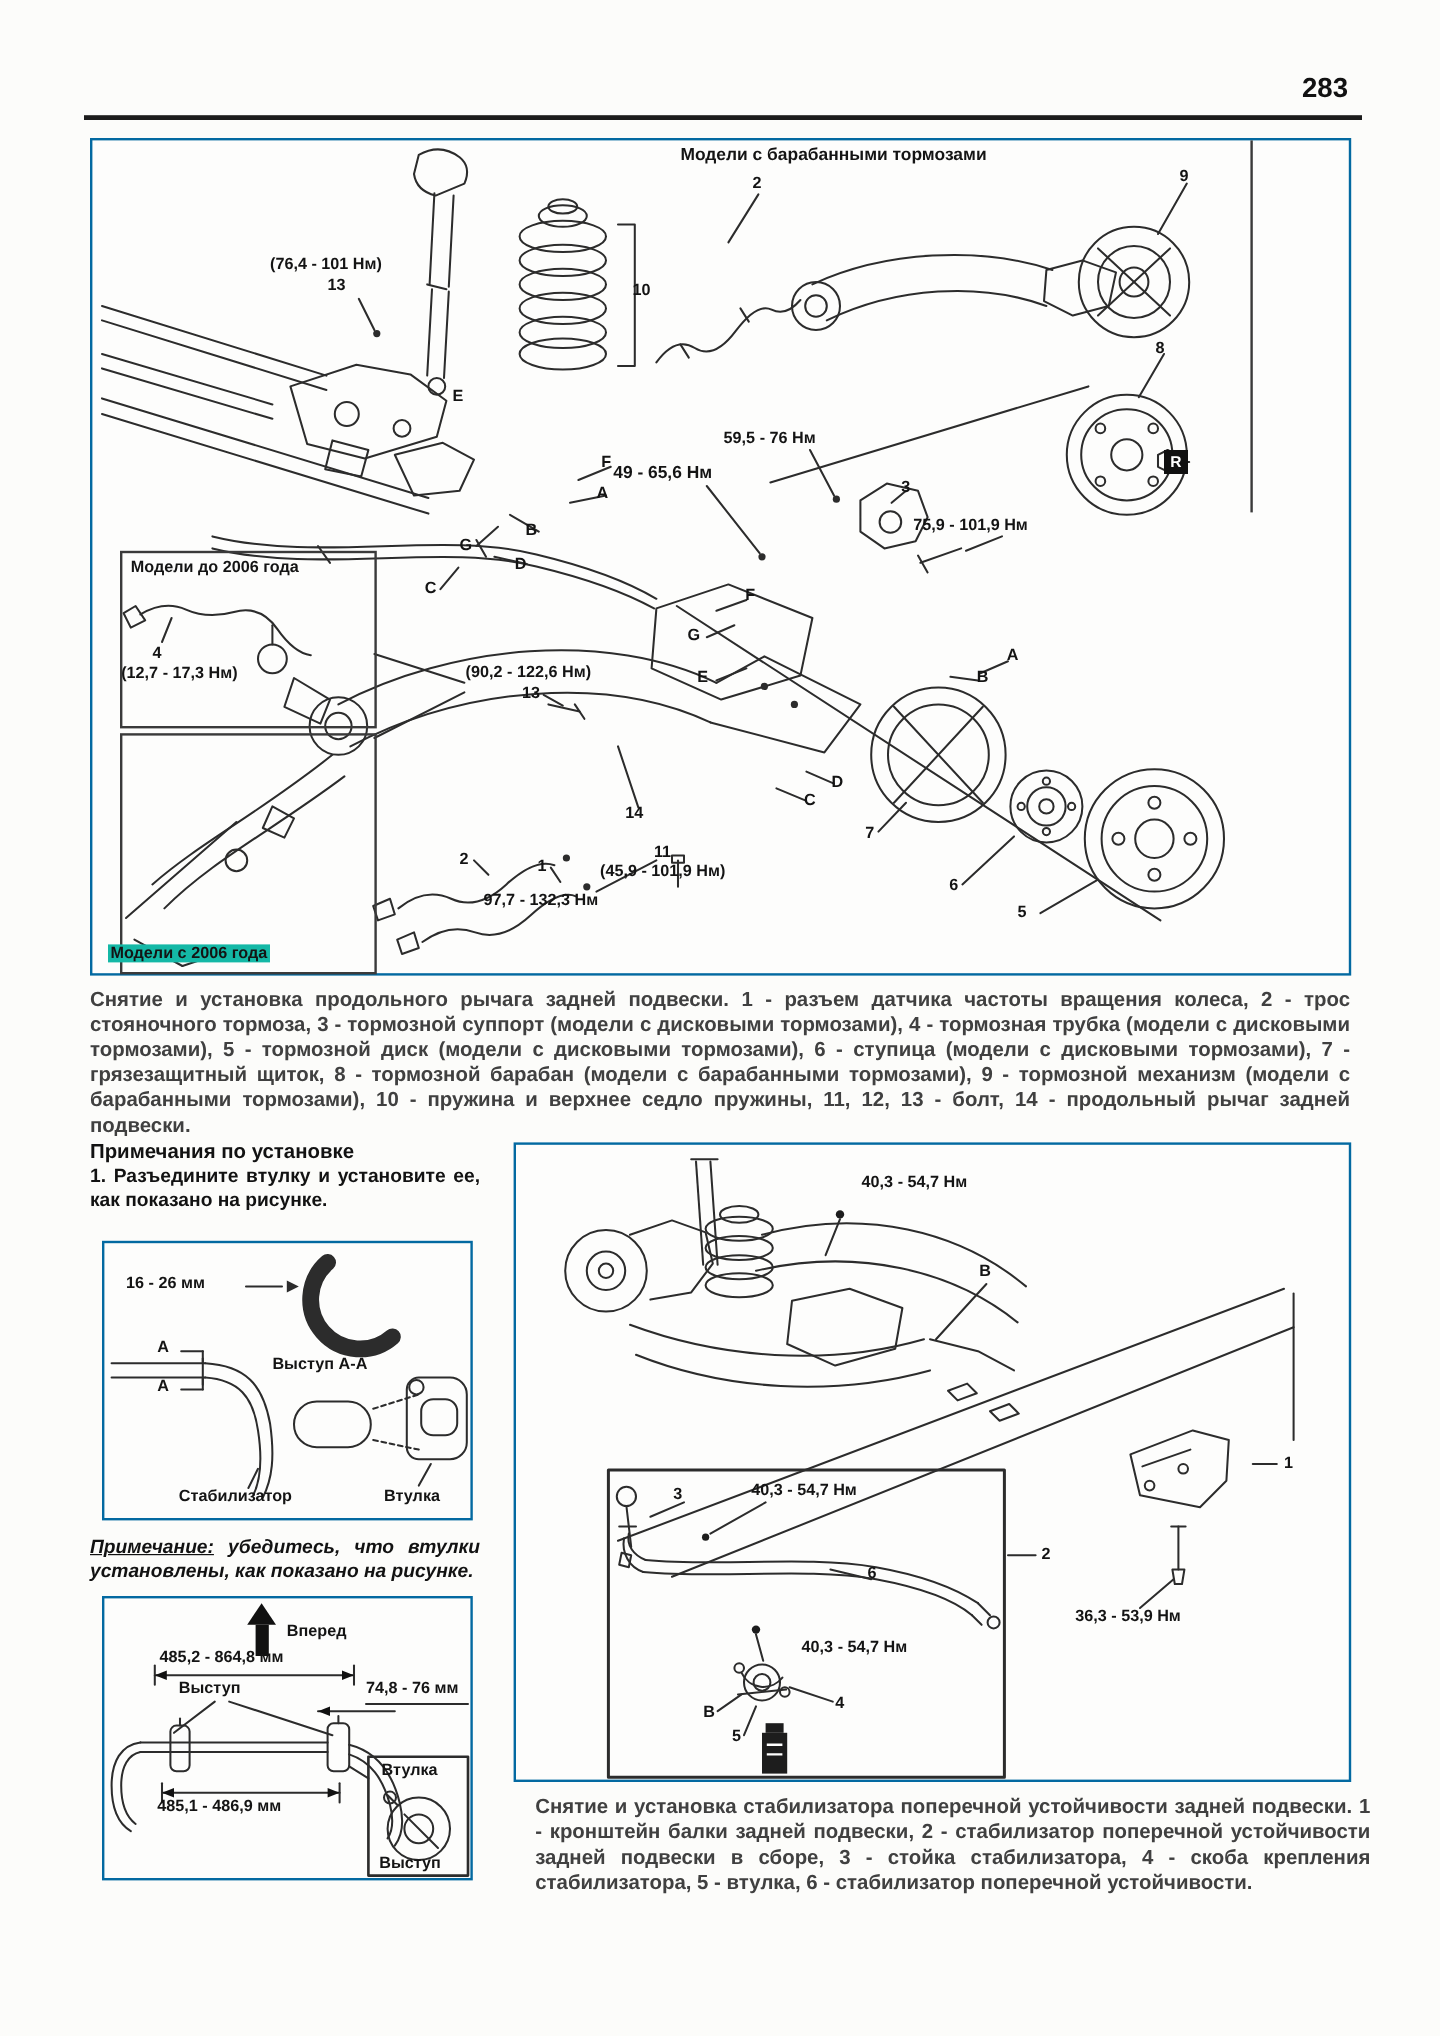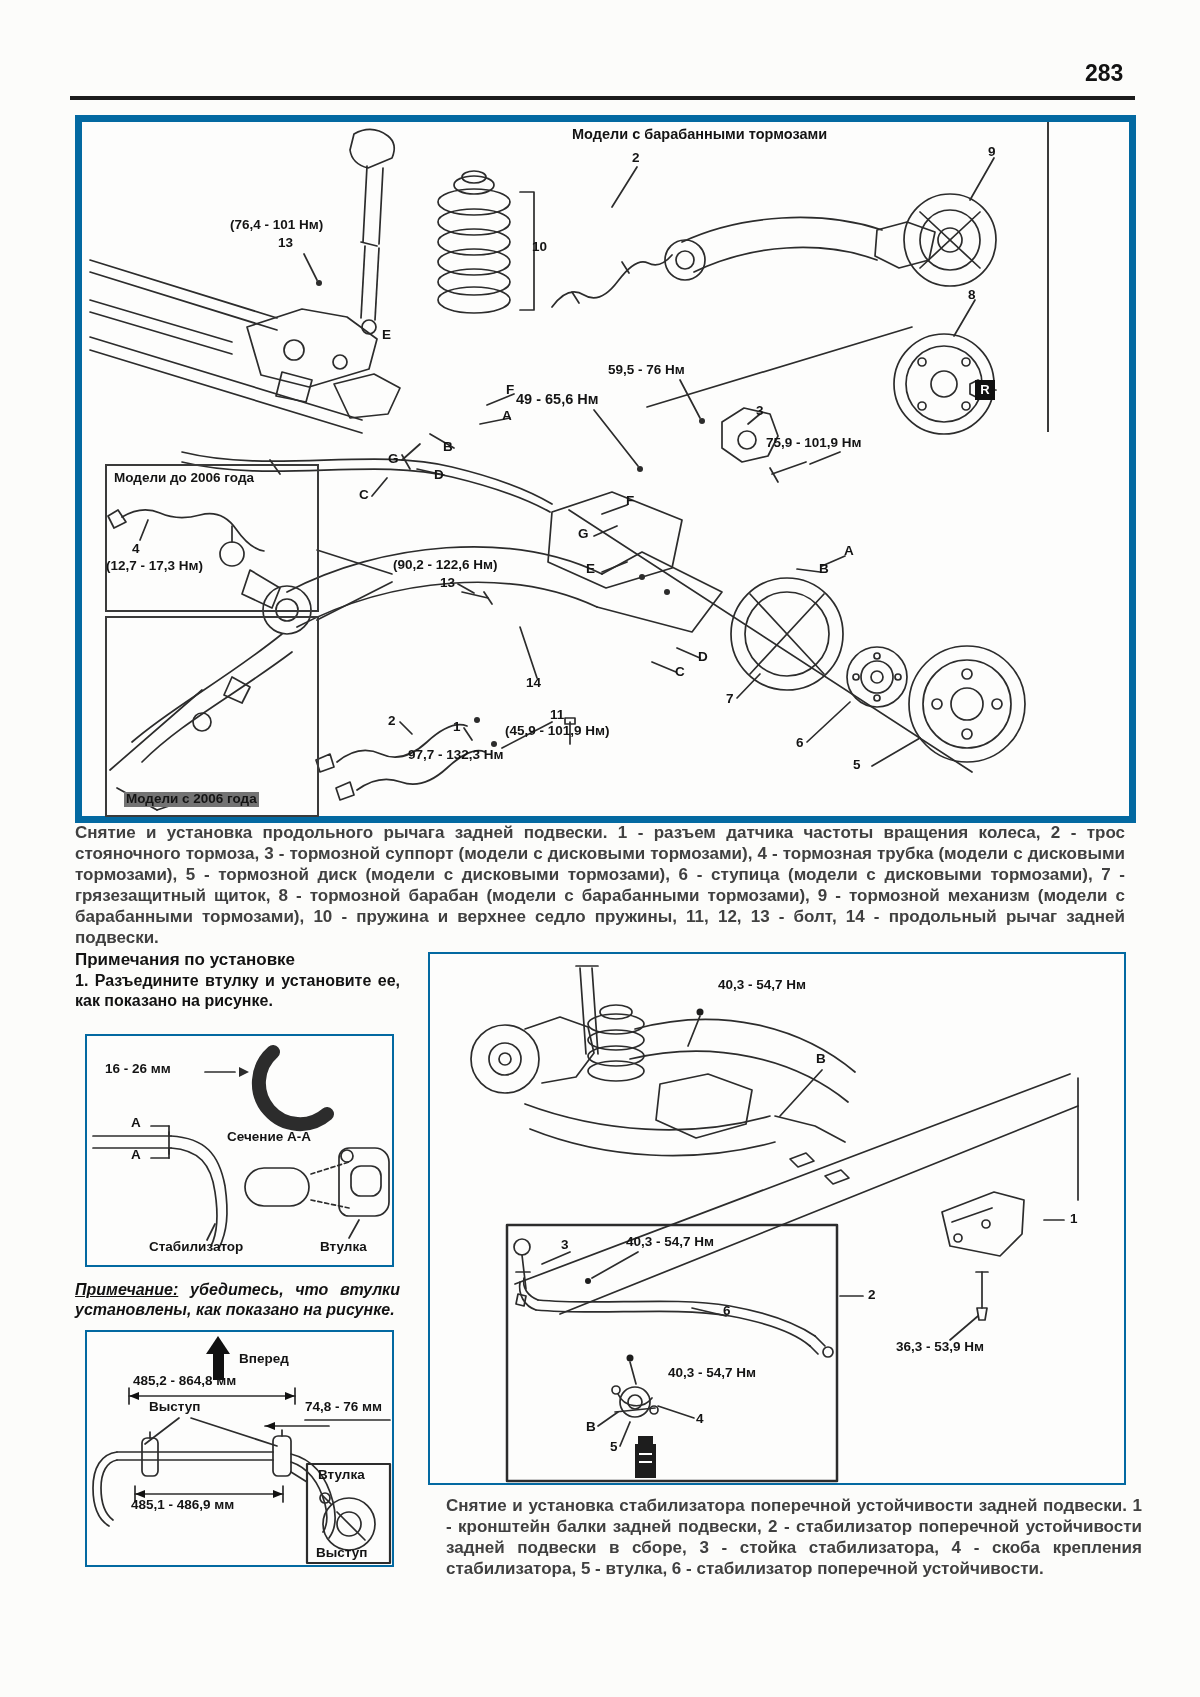--- a/index.html
+++ b/index.html
@@ -4,21 +4,21 @@
 <style>
   html,body{margin:0;padding:0;background:#d8d8d4;}
   .page{position:relative;width:1200px;height:1697px;background:#fcfcfa;
         font-family:"Liberation Sans",sans-serif;color:#121212;overflow:hidden;}
   
   .hdr-title{position:absolute;left:0;top:60px;width:1100px;text-align:center;
              font-size:23px;font-weight:bold;}
   .hdr-num{position:absolute;left:1085px;top:60px;font-size:23px;font-weight:bold;}
   .hdr-rule{position:absolute;left:70px;top:96px;width:1065px;height:4px;background:#1c1c1c;}
   
-  .figbox{position:absolute;border:7px solid #0369a1;background:#fdfdfc;}
+  .figbox{position:absolute;border:2px solid #0369a1;background:#fdfdfc;}
   .fig1{left:75px;top:115px;width:1047px;height:694px;}
   .fig2{left:428px;top:952px;width:694px;height:529px;border-width:2.5px;}
   .fig3{left:85px;top:1034px;width:305px;height:229px;border-width:2.5px;}
   .fig4{left:85px;top:1330px;width:305px;height:233px;border-width:2.5px;}
   .figbox svg{position:absolute;left:0;top:0;}
   .inset{position:absolute;border:2.5px solid #3a3a3a;background:transparent;}
   .lbl{position:absolute;font-size:13.5px;font-weight:bold;color:#141414;white-space:nowrap;line-height:1.1;}
   .lbl-big{font-size:14.5px;}
   .rbadge{position:absolute;width:20px;height:20px;background:#101010;color:#fff;
           font-size:13px;font-weight:bold;text-align:center;line-height:20px;}
@@ -207,21 +207,21 @@
           <circle cx="395" cy="598" r="3"></circle>
         <circle cx="412" cy="622" r="3"></circle>
       </g>
     </svg>
 
     <div class="inset" style="left:487px;top:0px;width:478px;height:310px;border-left:none;border-top:none;border-right:2.5px solid #3a3a3a;border-bottom:none;"></div>
     <div class="lbl lbl-big" style="left:490px;top:5px;">Модели с барабанными тормозами</div>
     <div class="inset" style="left:23px;top:342px;width:210px;height:144px;"></div>
     <div class="lbl" style="left:32px;top:349px;">Модели до 2006 года</div>
     <div class="inset" style="left:23px;top:494px;width:210px;height:197px;"></div>
-    <div class="lbl" style="left:42px;top:670px;background:#737373;padding:0 2px;">Модели с 2006 года</div>
+    <div class="lbl" style="left:13px;top:670px;background:#14b8a6;padding:0 2px;">Модели с 2006 года</div>
 
     <div class="lbl" style="left:148px;top:96px;">(76,4 - 101 Нм)</div>
     <div class="lbl" style="left:196px;top:114px;">13</div>
     <div class="lbl" style="left:300px;top:206px;">E</div>
     <div class="lbl" style="left:450px;top:118px;">10</div>
     <div class="lbl" style="left:550px;top:29px;">2</div>
     <div class="lbl" style="left:906px;top:23px;">9</div>
     <div class="lbl" style="left:886px;top:166px;">8</div>
     <div class="rbadge" style="left:893px;top:258px;">R</div>
     <div class="lbl" style="left:526px;top:241px;">59,5 - 76 Нм</div>
@@ -284,21 +284,21 @@
         <path d="M120,204 L128,188"></path>
           <path d="M262,202 L272,184"></path>
       </g>
       <g fill="#2c2c2c" stroke="none">
           <path d="M152,31 l10,5 l-10,5 z"></path>
         </g>
     </svg>
     <div class="lbl" style="left:18px;top:26px;">16 - 26 мм</div>
     <div class="lbl" style="left:44px;top:80px;">А</div>
     <div class="lbl" style="left:44px;top:112px;">А</div>
-    <div class="lbl" style="left:140px;top:94px;">Сечение А-А</div>
+    <div class="lbl" style="left:140px;top:94px;">Выступ А-А</div>
     <div class="lbl" style="left:62px;top:204px;">Стабилизатор</div>
     <div class="lbl" style="left:233px;top:204px;">Втулка</div>
   </div>
 
   <div class="note-it">
     <span class="u">Примечание:</span><span> убедитесь, что втулки установлены, как показано на рисунке.</span>
   </div>
 
   <div class="figbox fig4">
     <svg width="305" height="233" viewBox="0 0 305 233">

